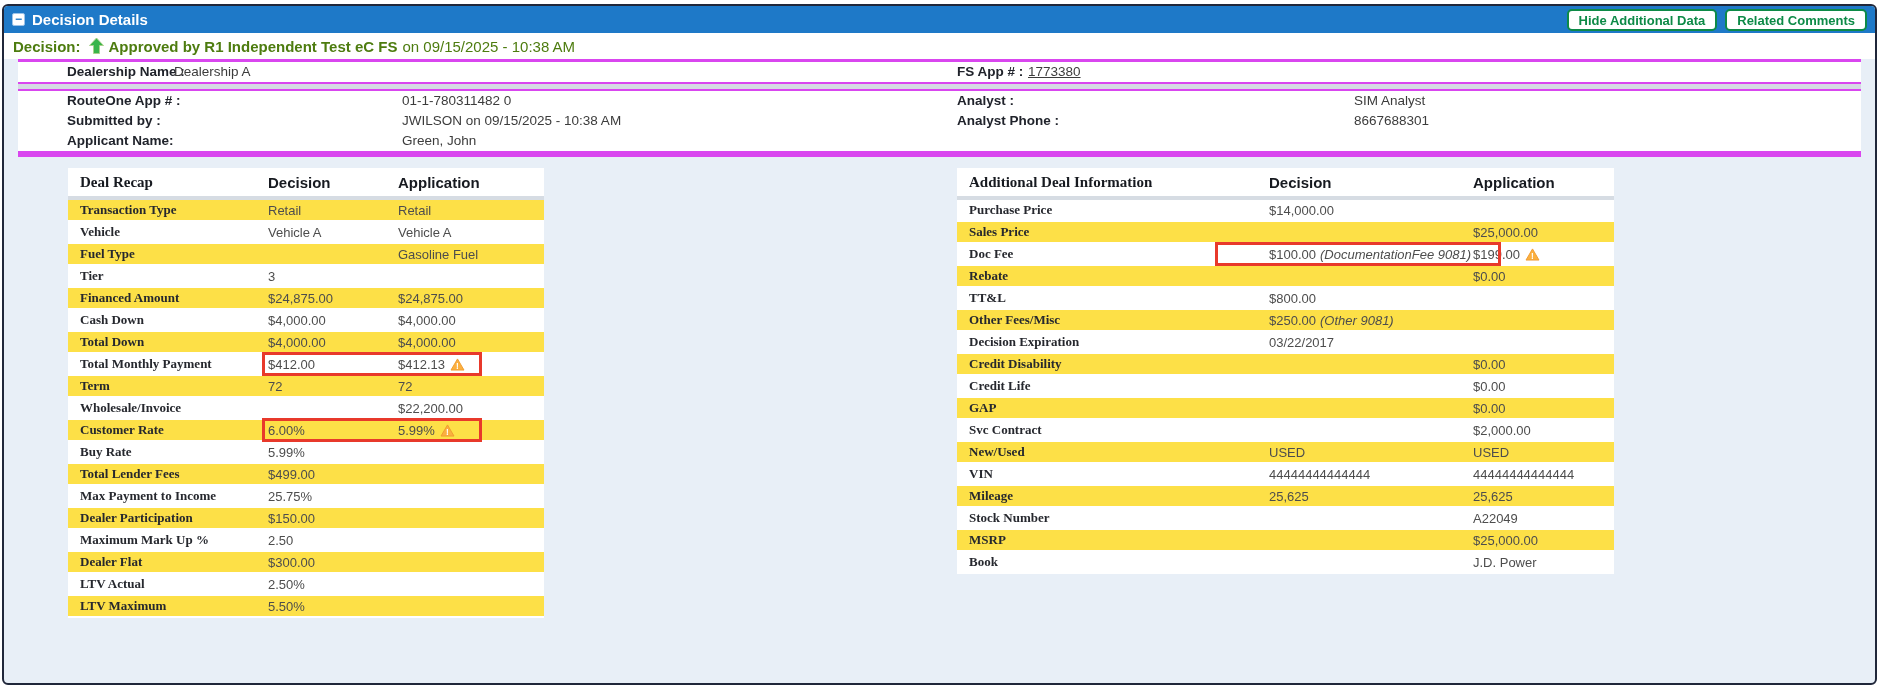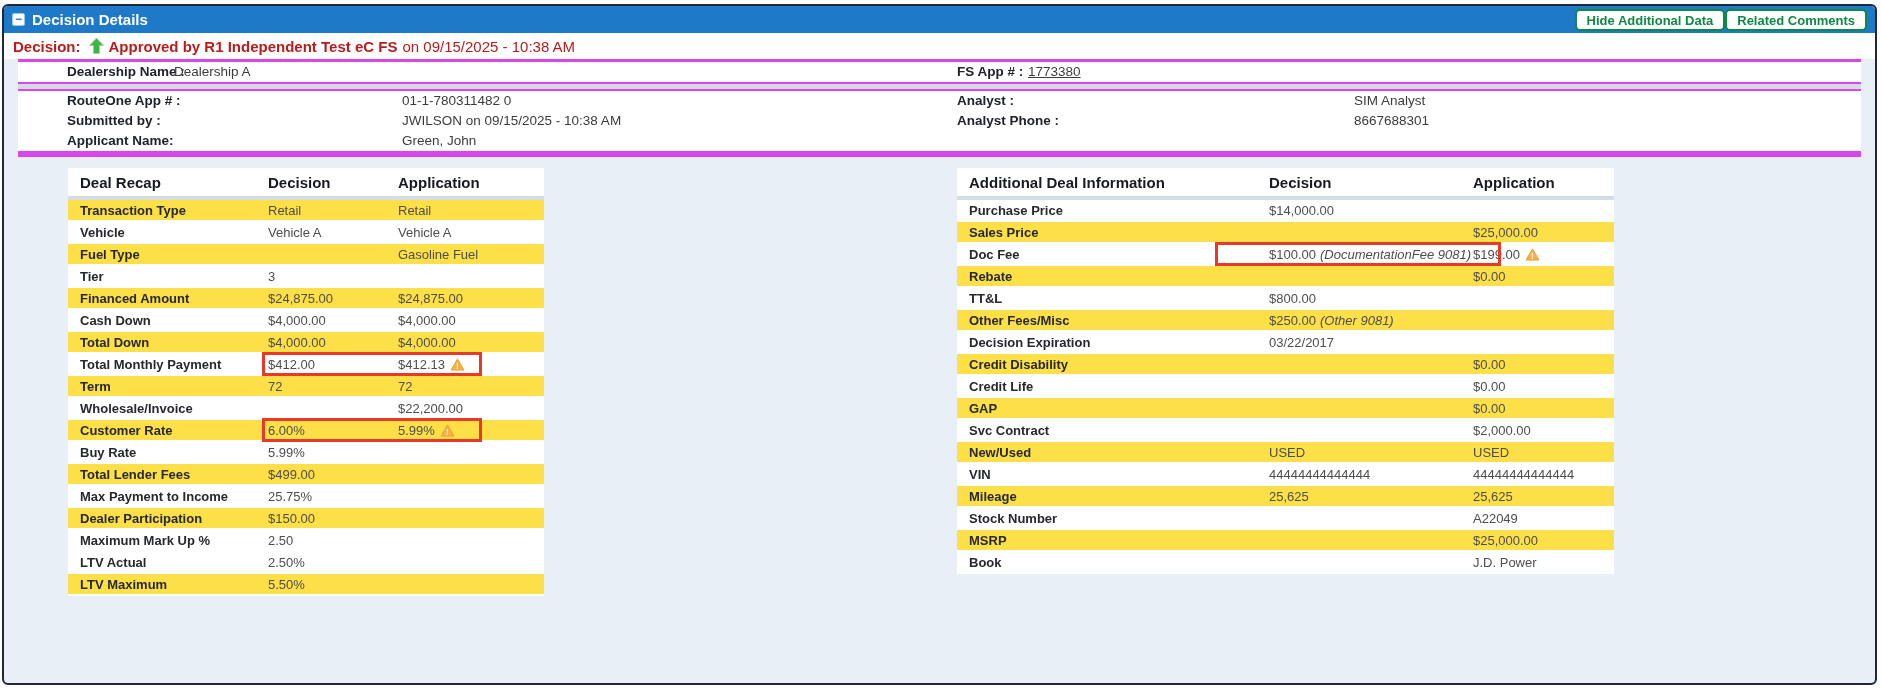--- a/index.html
+++ b/index.html
@@ -12,24 +12,24 @@
   .titlebar { height:27px; background:#1e79c8; display:flex; align-items:center; padding:0 8px; }
   .collapse-box {
     width:13px; height:13px; background:#fff; border:1px solid #9cc3e8; border-radius:2px;
     color:#1e79c8; font-size:12px; font-weight:bold; line-height:10px; text-align:center; cursor:pointer; margin-right:7px;
   }
   .titlebar-title { color:#fff; font-weight:bold; font-size:15px; }
   .titlebar-spacer { flex:1; }
   .hdr-btn {
     background:#fff; color:#0d8a47; border:2px solid #0d8a47; border-radius:5px;
     font-weight:bold; font-size:13px; font-family:"Liberation Sans",sans-serif;
-    padding:2px 10px; cursor:pointer; height:22px; line-height:16px;
+    padding:2px 10px; margin-left:8px; cursor:pointer; height:22px; line-height:16px;
   }
   
-  .decision-line { background:#fff; height:26px; display:flex; align-items:center; padding:0 9px; font-size:15px; color:#b91c1c; }
+  .decision-line { background:#fff; height:26px; display:flex; align-items:center; padding:0 9px; font-size:15px; color:#4d7c0f; }
   .decision-line .lbl { font-weight:bold; margin-right:6px; }
   .decision-line .status-bold { font-weight:bold; margin:0 5px 0 5px; }
   .up-arrow-icon { display:inline-flex; margin-left:2px; }
   
   .info-panel { margin:0 14px; background:#d946ef; padding:3px 0 6px 0; }
   .info-row { position:relative; height:20px; font-size:13.5px; background:#fff; }
   .info-row span { position:absolute; top:2px; white-space:nowrap; }
   .ilabel { font-weight:bold; color:#20232b; }
   .ivalue { color:#3c3c3c; }
   .c1 { left:49px; } .c1v { left:156px; } .c2 { left:384px; }
@@ -37,21 +37,21 @@
   .info-divider { height:5px; background:#d5dbe3; margin:2px 0; }
   
   .dtable { position:absolute; background:#fff; }
   .dtable-left  { top:162px; left:64px;  width:476px; }
   .dtable-right { top:162px; left:953px; width:657px; }
   .t-header { display:flex; height:28px; align-items:center; background:#fff; }
   .t-header div { font-weight:bold; font-size:15px; color:#171a20; }
   .t-sep { height:4px; background:#d6dce3; }
   .t-row { position:relative; display:flex; height:20px; margin-bottom:2px; align-items:center; font-size:13px; background:#fff; }
   .t-row.shade { background:#fde047; }
-  .cell-label { font-weight:bold; color:#26282e; padding-left:12px; white-space:nowrap; }
+  .cell-label { font-weight:bold; color:#26282e; padding-left:12px; white-space:nowrap;font-family:Liberation Serif, serif; }
   .cell-dec, .cell-app { color:#4d4d4d; white-space:nowrap; display:flex; align-items:center; }
   .dtable-left  .cell-label { width:200px; }
   .dtable-left  .cell-dec   { width:130px; }
   .dtable-right .cell-label { width:312px; }
   .dtable-right .cell-dec   { width:204px; }
   .cell-app { flex:1; }
   .note { font-style:italic; margin-left:4px; }
   .warn-icon { display:inline-flex; margin-left:5px; }
   .flag-overlay { position:absolute; top:-2px; height:24px; border:3px solid #e8392b; pointer-events:none; }
   .dtable-left  .flag-overlay { left:194px; width:220px; }
@@ -265,20 +265,29 @@
       </div>
       <div class="t-row">
         <div class="cell-label">Maximum Mark Up %</div>
         <div class="cell-dec">
           <span>2.50</span>
         </div>
         <div class="cell-app">
           <span></span>
         </div>
       </div>
+      <div class="t-row shade">
+        <div class="cell-label">Dealer Flat</div>
+        <div class="cell-dec">
+          <span>$300.00</span>
+        </div>
+        <div class="cell-app">
+          <span></span>
+        </div>
+      </div>
       <div class="t-row">
         <div class="cell-label">LTV Actual</div>
         <div class="cell-dec">
           <span>2.50%</span>
         </div>
         <div class="cell-app">
           <span></span>
         </div>
       </div>
       <div class="t-row shade">

